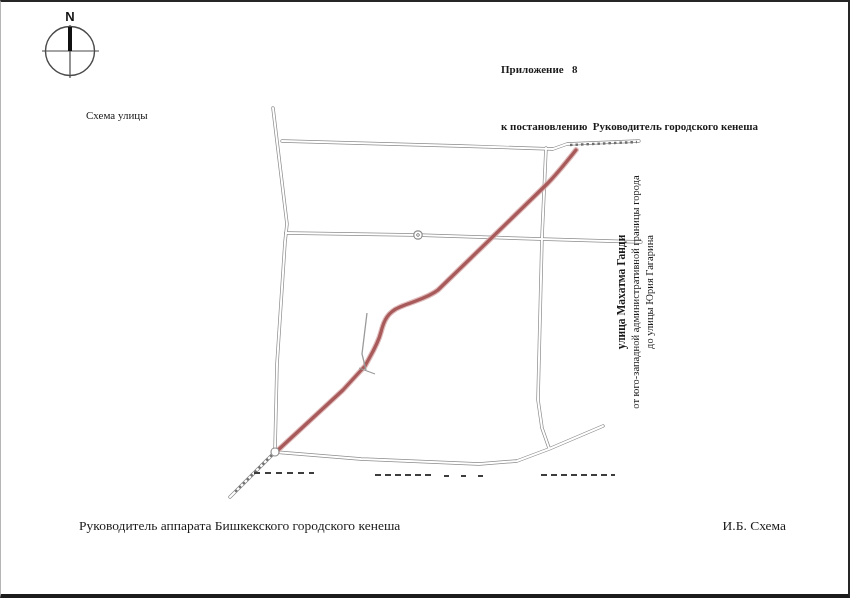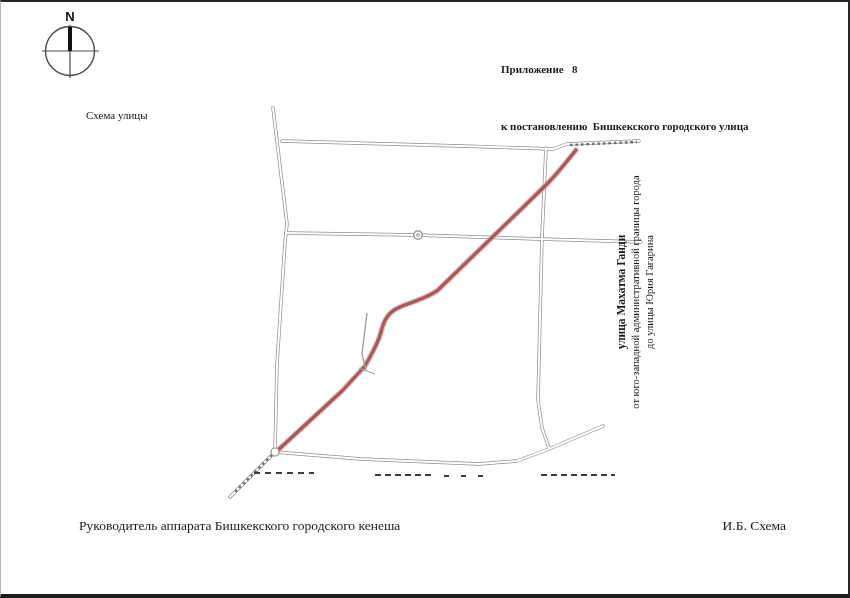--- a/index.html
+++ b/index.html
@@ -97,21 +97,21 @@
     <g fill="none" stroke="#3d3d3d" stroke-width="2.2">
       <path d="M253,471 L313,471" stroke-dasharray="6 5"></path>
       <path d="M374,473 L434,473" stroke-dasharray="6 4"></path>
       <path d="M443,474 L492,474" stroke-dasharray="5 12"></path>
       <path d="M540,473 L614,473" stroke-dasharray="6 4"></path>
     </g>
   </svg>
 
   <div class="header-block">
     <div>Приложение   8</div>
-    <div>к постановлению  Бишкекского городского улица</div>
+    <div>к постановлению  Руководитель городского кенеша</div>
   </div>
 
   <div class="map-title">Схема улицы</div>
 
   <div class="street-label">
     <div class="name">улица Махатма Ганди</div>
     <div class="extent">от юго-западной административной границы города</div>
     <div class="extent">до улицы Юрия Гагарина</div>
   </div>
 

